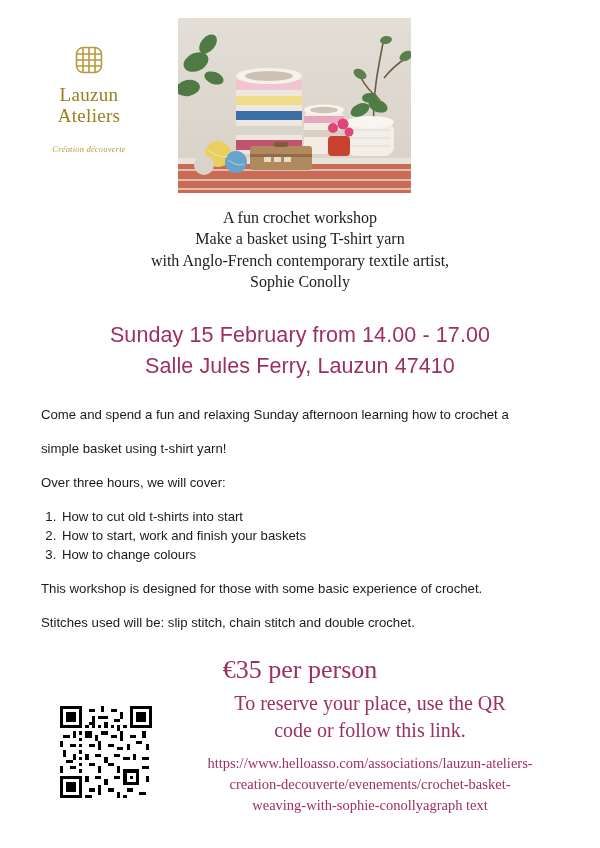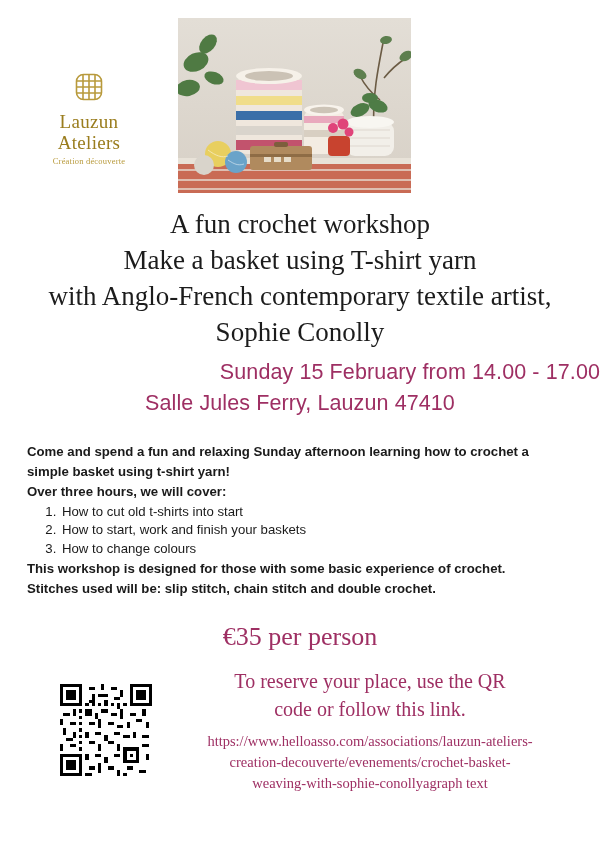--- a/index.html
+++ b/index.html
@@ -20,21 +20,21 @@
     width: 600px;
     height: 848px;
     position: relative;
     box-sizing: border-box;
   }
 
   
   .header {
     display: flex;
     flex-direction: row;
-    align-items: center;
+    align-items: flex-start;
     padding: 18px 0 0 0;
   }
   .logo-block {
     width: 178px;
     display: flex;
     flex-direction: column;
     align-items: center;
     padding-top: 22px;
   }
   .logo-mark {
@@ -46,67 +46,68 @@
     font-family: "Liberation Serif", serif;
     font-size: 19px;
     line-height: 1.12;
     color: #9a7d1e;
     text-align: center;
     letter-spacing: 0.3px;
     margin-top: 4px;
   }
   .logo-tag {
     font-family: "Liberation Serif", serif;
+    font-style: italic;
     font-size: 8.5px;
     color: #b89a3c;
     text-align: center;
-    margin-top: 3px;
+    margin-top: 17px;
     letter-spacing: 0.2px;
   }
 
   
   .photo {
     width: 233px;
     height: 175px;
     position: relative;
     overflow: hidden;
     background: #d9cfc4;
     flex: 0 0 auto;
   }
   .photo svg { display: block; }
 
   
   .title-block {
     text-align: center;
     margin-top: 14px;
     font-family: "Liberation Serif", serif;
     color: #1c1c1c;
-    font-size: 27px;
+    font-size: 16px;
     line-height: 1.33;
   }
   .title-block div { white-space: nowrap; }
 
   .date-line, .venue-line {
     text-align: center;
     color: #9e2f63;
     font-family: "Liberation Sans", sans-serif;
     font-size: 21.5px;
     line-height: 1.45;
     letter-spacing: 0.1px;
   }
-  .date-line { margin-top: 6px; text-align: right; }
+  .date-line { margin-top: 28px; }
 
   
   .body-text {
     margin: 24px 26px 0 26px;
     font-size: 13.2px;
     line-height: 1.43;
     color: #1a1a1a;
   }
-  .body-text p { margin: 1px; font-weight: bold; }
+  .body-text p { margin: 15px; }
   ol.steps {
     margin: 0 0 0 0;
     padding-left: 34px;
     list-style-type: decimal;
   }
   ol.steps li {
     font-size: 13.2px;
     line-height: 1.43;
     padding-left: 2px;
   }
@@ -127,21 +128,21 @@
     line-height: 1.42;
     margin-top: 7px;
   }
   .price-note div { white-space: nowrap; }
 
   
   .reserve-row {
     display: flex;
     flex-direction: row;
     align-items: flex-start;
-    margin-top: 16px;
+    margin-top: 4px;
     padding: 0 18px 0 60px;
   }
   .qr {
     width: 92px;
     height: 92px;
     flex: 0 0 auto;
     margin-top: 16px;
   }
   .reserve-text {
     flex: 1 1 auto;

